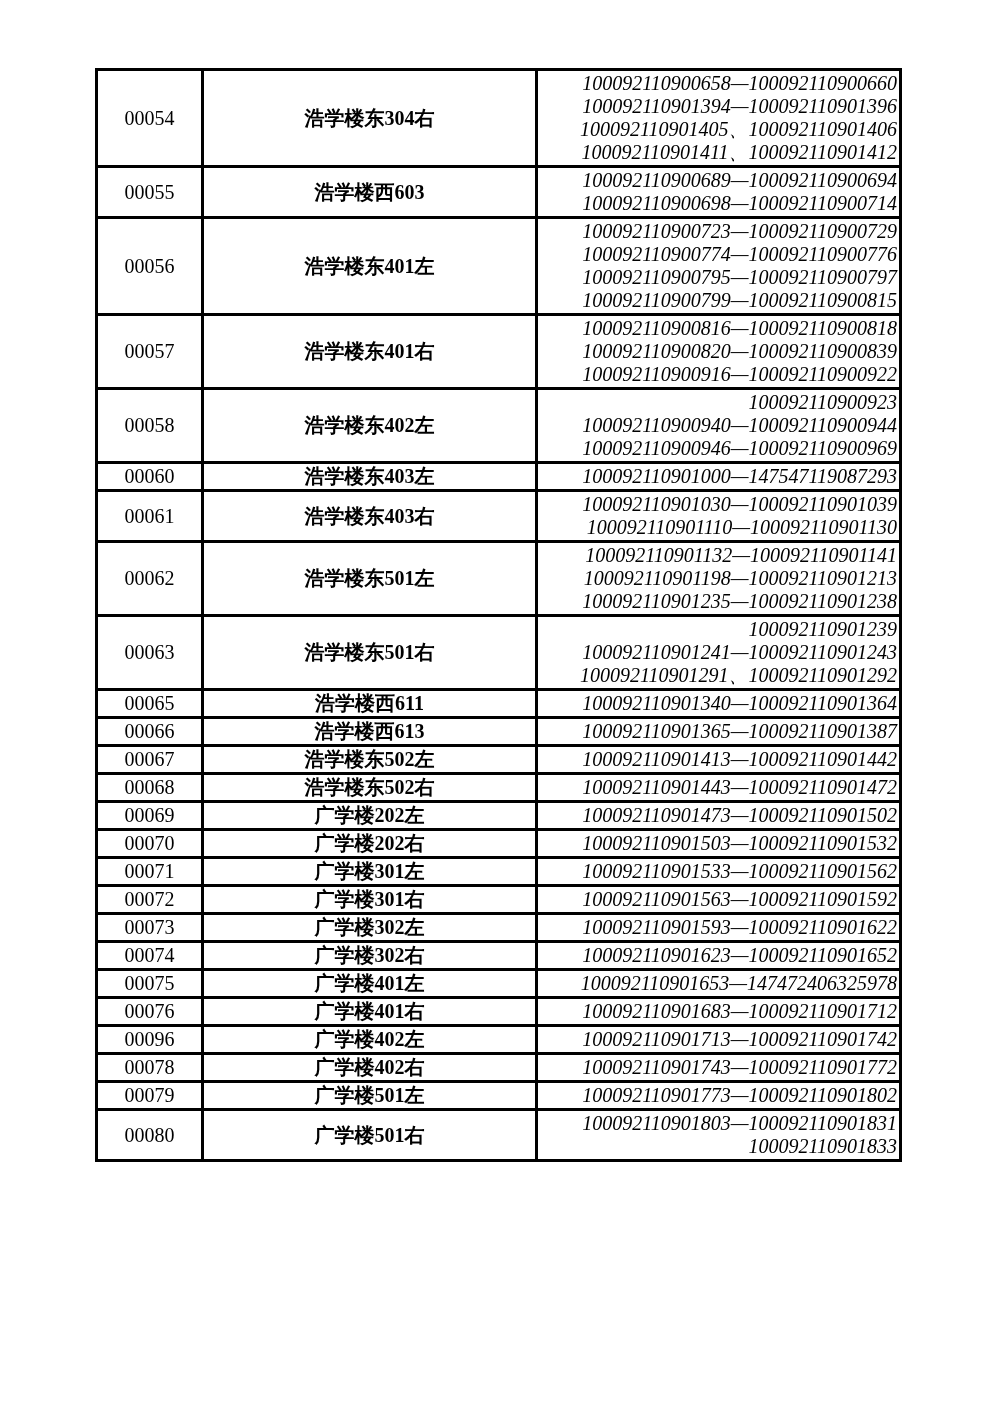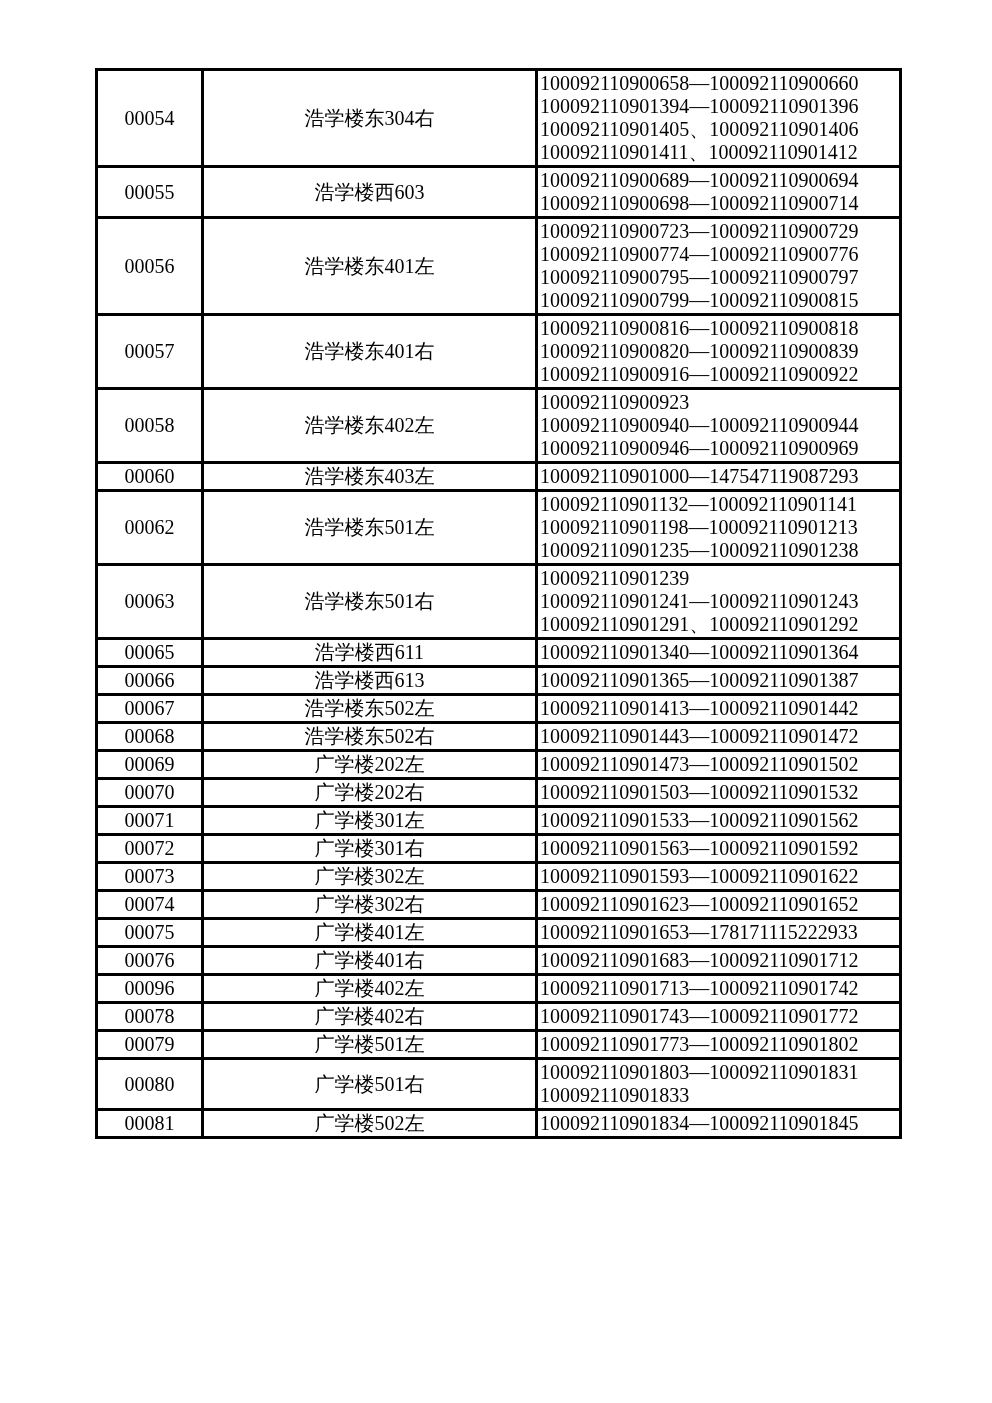--- a/index.html
+++ b/index.html
@@ -28,25 +28,26 @@
     color: #000000;
     text-align: center;
     vertical-align: middle;
     padding: 1px 2px;
     line-height: 23px;
     font-size: 20px;
     overflow: hidden;
     white-space: nowrap;
   }
   td.room-cell   { width: 99px;  }
-  td.loc-cell    { width: 327px; }
+  td.loc-cell    { width: 327px; font-weight: bold; }
   td.range-cell  { width: 357px; }
   .range-line {
     line-height: 23px;
-    text-align: left;
+    text-align: right;
+    font-style: italic;
   }
 </style>
 </head>
 <body>
 
 <div class="page">
   <table class="exam-table">
     <tbody id="rows">
   <tr>
     <td class="room-cell">00054</td>
@@ -101,20 +102,28 @@
 
 
   <tr>
     <td class="room-cell">00060</td>
     <td class="loc-cell">浩学楼东403左</td>
     <td class="range-cell">
             <div class="range-line">100092110901000—147547119087293</div>
           </td>
   </tr>
 
+  <tr>
+    <td class="room-cell">00061</td>
+    <td class="loc-cell">浩学楼东403右</td>
+    <td class="range-cell">
+            <div class="range-line">100092110901030—100092110901039</div>
+            <div class="range-line">100092110901110—100092110901130</div>
+          </td>
+  </tr>
 
   <tr>
     <td class="room-cell">00062</td>
     <td class="loc-cell">浩学楼东501左</td>
     <td class="range-cell">
             <div class="range-line">100092110901132—100092110901141</div>
             <div class="range-line">100092110901198—100092110901213</div>
             <div class="range-line">100092110901235—100092110901238</div>
           </td>
   </tr>
@@ -207,21 +216,21 @@
     <td class="loc-cell">广学楼302右</td>
     <td class="range-cell">
             <div class="range-line">100092110901623—100092110901652</div>
           </td>
   </tr>
 
   <tr>
     <td class="room-cell">00075</td>
     <td class="loc-cell">广学楼401左</td>
     <td class="range-cell">
-            <div class="range-line">100092110901653—178171115222933</div>
+            <div class="range-line">100092110901653—147472406325978</div>
           </td>
   </tr>
 
   <tr>
     <td class="room-cell">00076</td>
     <td class="loc-cell">广学楼401右</td>
     <td class="range-cell">
             <div class="range-line">100092110901683—100092110901712</div>
           </td>
   </tr>
@@ -252,22 +261,15 @@
 
   <tr>
     <td class="room-cell">00080</td>
     <td class="loc-cell">广学楼501右</td>
     <td class="range-cell">
             <div class="range-line">100092110901803—100092110901831</div>
             <div class="range-line">100092110901833</div>
           </td>
   </tr>
 
-  <tr>
-    <td class="room-cell">00081</td>
-    <td class="loc-cell">广学楼502左</td>
-    <td class="range-cell">
-            <div class="range-line">100092110901834—100092110901845</div>
-          </td>
-  </tr>
 </tbody>
   </table>
 </div>
 
 </body></html>

